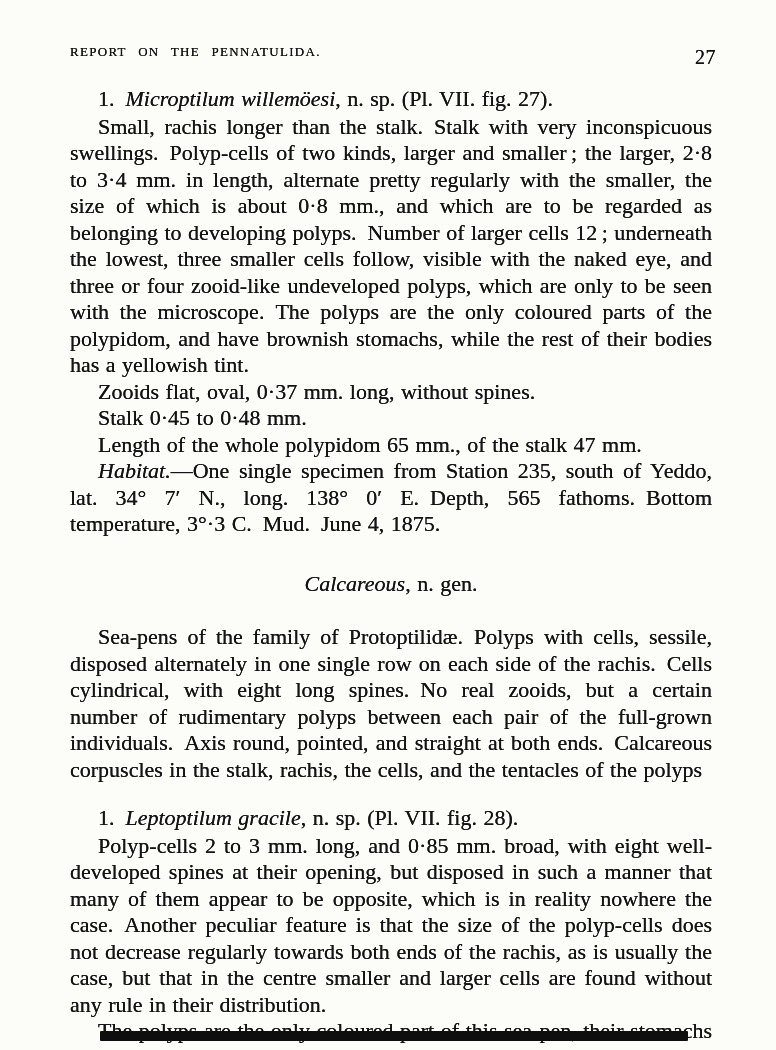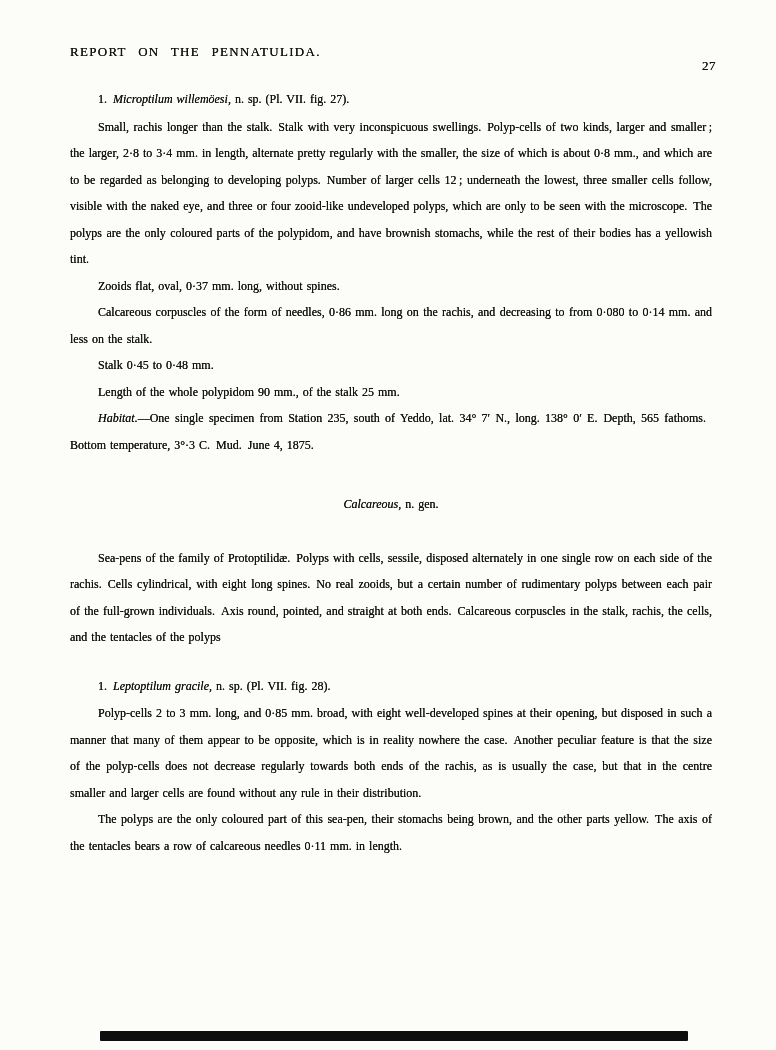--- a/index.html
+++ b/index.html
@@ -22,27 +22,27 @@
     height: 26px;
     margin-bottom: 18px;
   }
   .running-title {
     font-size: 13px;
     letter-spacing: 1.3px;
     word-spacing: 7px;
     padding-top: 2px;
   }
   .pageno {
-    position: absolute; right: -4px; top: 16px;
-    font-size: 13px;
+    position: absolute; right: -4px; top: 4px;
+    font-size: 20px;
     letter-spacing: 0.5px;
   }
   #content .blk {
     margin: 0;
-    font-size: 12px;
+    font-size: 22px;
     line-height: 26.5px;
     text-align: justify;
     text-indent: 28px;
     word-spacing: 1px;
   }
   #content .blk.species_heading {
     text-align: left;
     margin-top: 22px;
     margin-bottom: 1px;
   }
@@ -67,23 +67,22 @@
 <div class="page">
   <div class="running-header">
     <div class="running-title">REPORT ON THE PENNATULIDA.</div>
     <div class="pageno">27</div>
   </div>
 
   <div id="content">
       <p class="blk species_heading"><span>1. </span><em>Microptilum willemöesi</em><span>, n. sp. (Pl. VII. fig. 27).</span></p>
       <p class="blk para"><span>Small, rachis longer than the stalk. Stalk with very inconspicuous swellings. Polyp-cells of two kinds, larger and smaller ; the larger, 2·8 to 3·4 mm. in length, alternate pretty regularly with the smaller, the size of which is about 0·8 mm., and which are to be regarded as belonging to developing polyps. Number of larger cells 12 ; underneath the lowest, three smaller cells follow, visible with the naked eye, and three or four zooid-like undeveloped polyps, which are only to be seen with the microscope. The polyps are the only coloured parts of the polypidom, and have brownish stomachs, while the rest of their bodies has a yellowish tint.</span></p>
       <p class="blk para"><span>Zooids flat, oval, 0·37 mm. long, without spines.</span></p>
-      <p class="blk para"><span>Calcareous corpuscles of the form of needles, 0·86 mm. long on the rachis, and decreasing to from 0·080 to 0·14 mm. and less on the stalk.</span></p>
       <p class="blk para"><span>Stalk 0·45 to 0·48 mm.</span></p>
-      <p class="blk para"><span>Length of the whole polypidom 90 mm., of the stalk 25 mm.</span></p>
+      <p class="blk para"><span>Length of the whole polypidom 65 mm., of the stalk 47 mm.</span></p>
       <p class="blk para"><em>Habitat.</em><span>—One single specimen from Station 235, south of Yeddo, lat. 34° 7′ N., long. 138° 0′ E. Depth, 565 fathoms. Bottom temperature, 3°·3 C. Mud. June 4, 1875.</span></p>
       <p class="blk genus_heading"><em>Calcareous</em><span>, n. gen.</span></p>
       <p class="blk para"><span>Sea-pens of the family of Protoptilidæ. Polyps with cells, sessile, disposed alternately in one single row on each side of the rachis. Cells cylindrical, with eight long spines. No real zooids, but a certain number of rudimentary polyps between each pair of the full-grown individuals. Axis round, pointed, and straight at both ends. Calcareous corpuscles in the stalk, rachis, the cells, and the tentacles of the polyps</span></p>
       <p class="blk species_heading"><span>1. </span><em>Leptoptilum gracile</em><span>, n. sp. (Pl. VII. fig. 28).</span></p>
       <p class="blk para"><span>Polyp-cells 2 to 3 mm. long, and 0·85 mm. broad, with eight well-developed spines at their opening, but disposed in such a manner that many of them appear to be opposite, which is in reality nowhere the case. Another peculiar feature is that the size of the polyp-cells does not decrease regularly towards both ends of the rachis, as is usually the case, but that in the centre smaller and larger cells are found without any rule in their distribution.</span></p>
       <p class="blk para"><span>The polyps are the only coloured part of this sea-pen, their stomachs being brown, and the other parts yellow. The axis of the tentacles bears a row of calcareous needles 0·11 mm. in length.</span></p>
     </div>
 </div>
 
 <div class="scan-bar" style="background: rgb(14, 14, 14);"></div>

